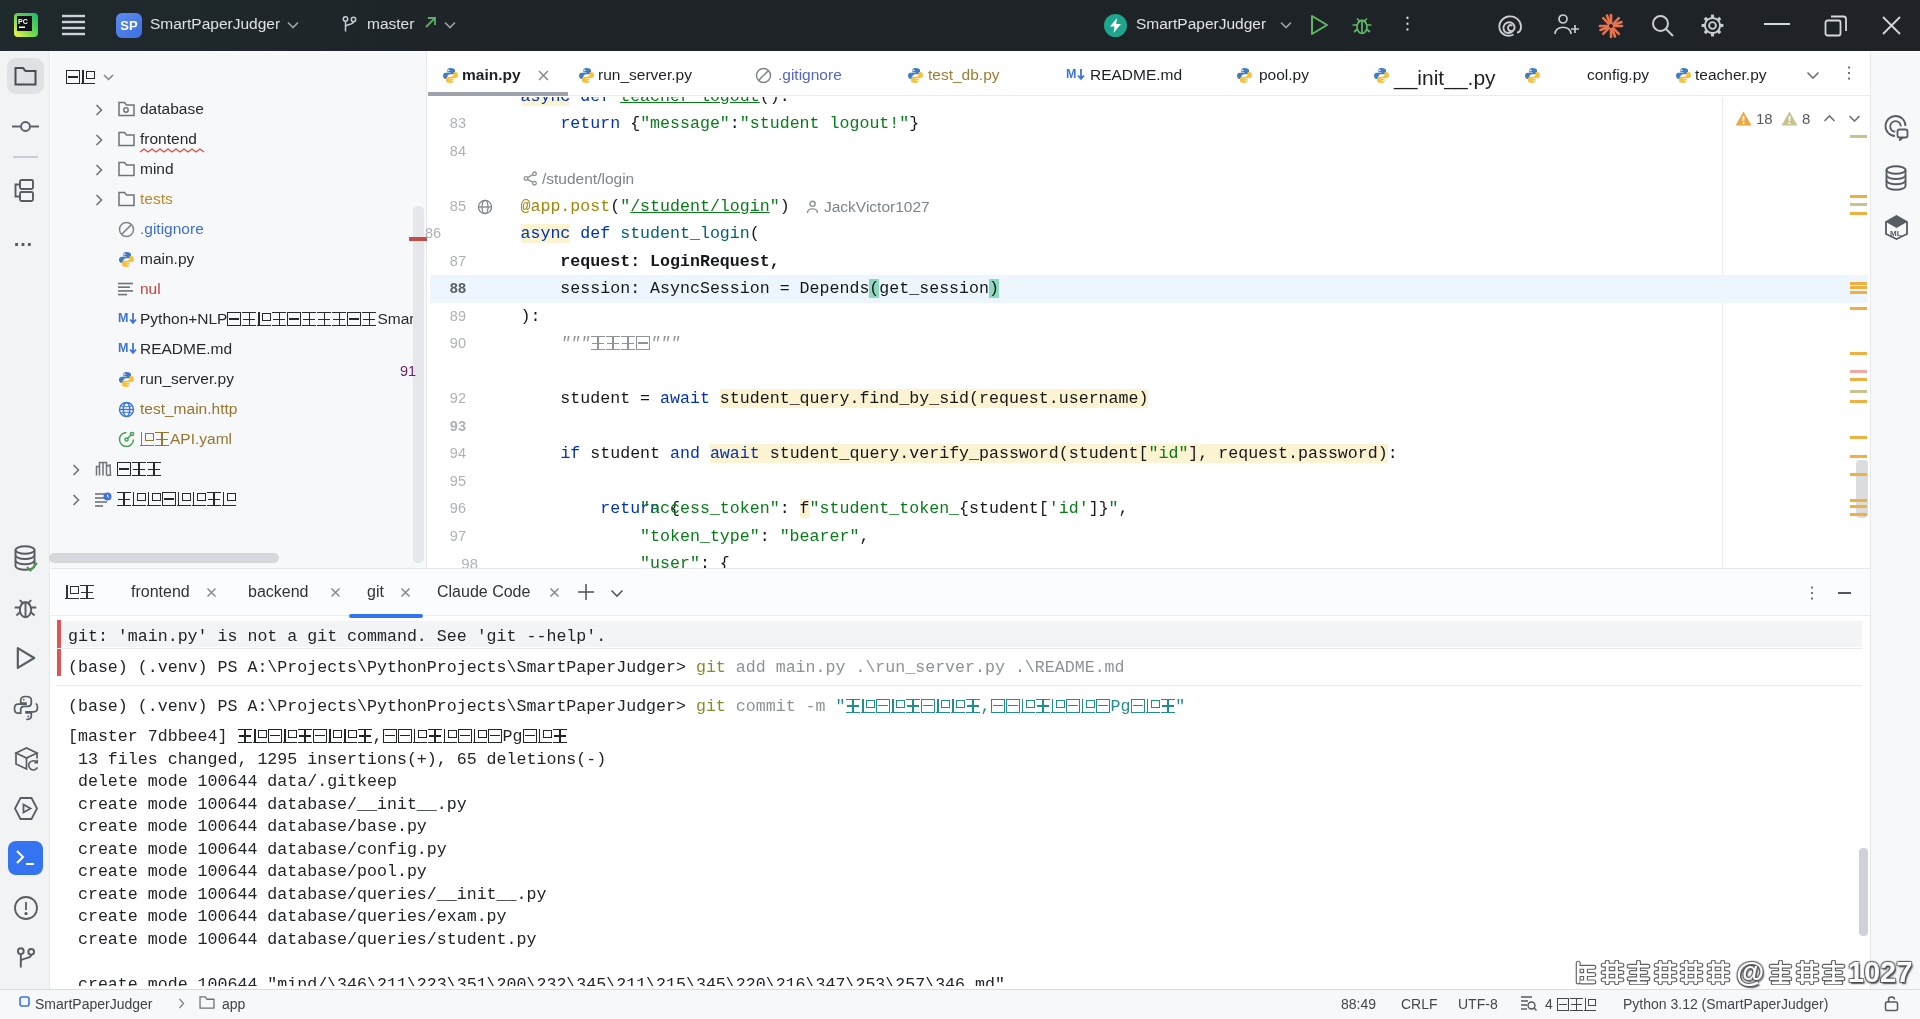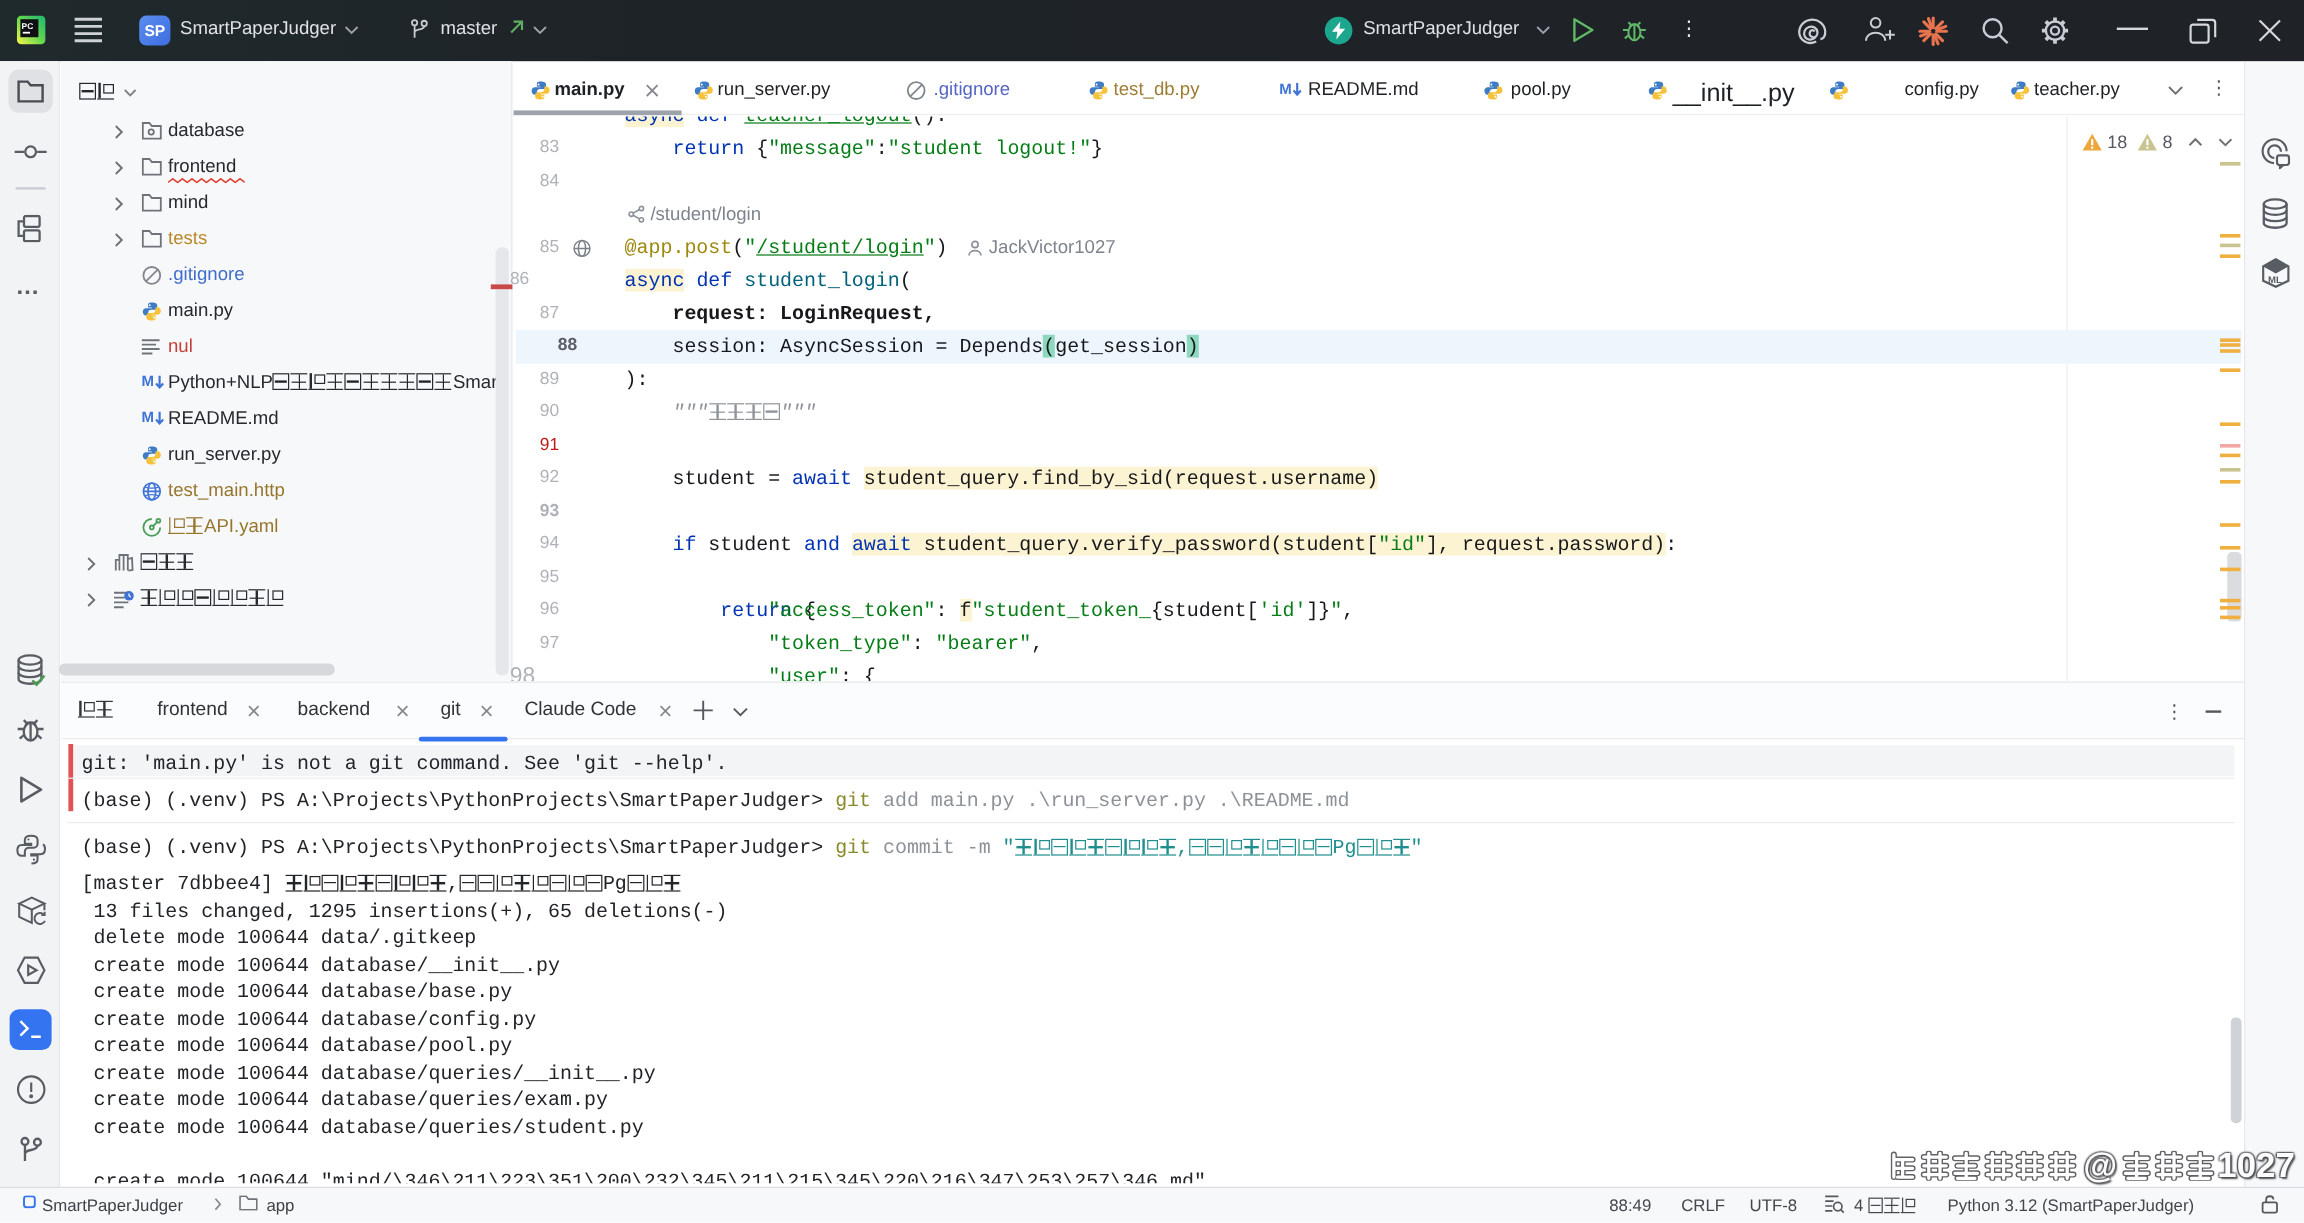--- a/index.html
+++ b/index.html
@@ -409,40 +409,40 @@
     <div class="abs mono" style="left:520.5px;top:192.75px;height:27.5px;line-height:27.5px;color:#16181c;"><span style="color:#9e880d;">@app.post</span>(<span style="color:#067d17;">"</span><span style="color:#067d17;text-decoration:underline;">/student/login</span><span style="color:#067d17;">"</span>)</div>
     <svg class="abs" style="left:806px;top:200px" width="13" height="14" viewBox="0 0 13 14" fill="none" stroke="#8a9098" stroke-width="1.4">
  <circle cx="6.5" cy="3.8" r="2.6"></circle>
       <path d="M1.5 13 C1.5 7.5 11.5 7.5 11.5 13"></path>
     </svg>
     <div class="abs" style="left:824px;top:198px;font-size:15.5px;color:#7e848d;">JackVictor1027</div>
     <div class="abs" style="left:400px;top:220.25px;width:66px;height:27.5px;line-height:27.5px;text-align:center;font-size:14.5px;color:#aeb2b8;font-weight:normal;font-family:'Liberation Sans';">86</div>
     <div class="abs mono" style="left:520.5px;top:220.25px;height:27.5px;line-height:27.5px;color:#16181c;"><span style="color:#0033b3;background:#fcf3d2;">async</span> <span style="color:#0033b3;">def</span> <span style="color:#00627a;">student_login</span>(</div>
     <div class="abs" style="left:400px;top:247.75px;width:66px;height:27.5px;line-height:27.5px;text-align:right;font-size:14.5px;color:#aeb2b8;font-weight:normal;font-family:'Liberation Sans';">87</div>
     <div class="abs mono" style="left:520.5px;top:247.75px;height:27.5px;line-height:27.5px;color:#16181c;font-weight:bold;">    request: LoginRequest,</div>
-    <div class="abs" style="left:415px;top:275.25px;width:66px;height:27.5px;line-height:27.5px;text-align:right;font-size:14.5px;color:#5c6065;font-weight:bold;font-family:'Liberation Sans';">88</div>
+    <div class="abs" style="left:400px;top:275.25px;width:66px;height:27.5px;line-height:27.5px;text-align:right;font-size:14.5px;color:#5c6065;font-weight:bold;font-family:'Liberation Sans';">88</div>
     <div class="abs mono" style="left:520.5px;top:275.25px;height:27.5px;line-height:27.5px;color:#16181c;">    session: AsyncSession = Depends<span style="background:#8ed8bd;">(</span>get_session<span style="background:#8ed8bd;">)</span></div>
     <div class="abs" style="left:400px;top:302.75px;width:66px;height:27.5px;line-height:27.5px;text-align:right;font-size:14.5px;color:#aeb2b8;font-weight:normal;font-family:'Liberation Sans';">89</div>
     <div class="abs mono" style="left:520.5px;top:302.75px;height:27.5px;line-height:27.5px;color:#16181c;">):</div>
     <div class="abs" style="left:400px;top:330.25px;width:66px;height:27.5px;line-height:27.5px;text-align:right;font-size:14.5px;color:#aeb2b8;font-weight:normal;font-family:'Liberation Sans';">90</div>
     <div class="abs mono" style="left:520.5px;top:330.25px;height:27.5px;line-height:27.5px;color:#16181c;">    <span style="color:#8f939a;font-style:italic;">"""<i class="z z2 zmono"></i><i class="z z2 zmono"></i><i class="z z2 zmono"></i><i class="z z1 zmono"></i>"""</span></div>
-    <div class="abs" style="left:400px;top:357.75px;width:66px;height:27.5px;line-height:27.5px;text-align:right;font-size:14.5px;color:#b91c1c;font-weight:normal;font-family:'Liberation Sans';">91</div>
+    <div class="abs" style="left:400px;top:357.75px;width:66px;height:27.5px;line-height:27.5px;text-align:left;font-size:14.5px;color:#701a75;font-weight:normal;font-family:'Liberation Sans';">91</div>
     <div class="abs" style="left:400px;top:385.25px;width:66px;height:27.5px;line-height:27.5px;text-align:right;font-size:14.5px;color:#aeb2b8;font-weight:normal;font-family:'Liberation Sans';">92</div>
     <div class="abs mono" style="left:520.5px;top:385.25px;height:27.5px;line-height:27.5px;color:#16181c;">    student = <span style="color:#0033b3;">await</span> <span style="background:#fcf3d2;">student_query.find_by_sid(request.username)</span></div>
     <div class="abs" style="left:400px;top:412.75px;width:66px;height:27.5px;line-height:27.5px;text-align:right;font-size:14.5px;color:#aeb2b8;font-weight:bold;font-family:'Liberation Sans';">93</div>
     <div class="abs" style="left:400px;top:440.25px;width:66px;height:27.5px;line-height:27.5px;text-align:right;font-size:14.5px;color:#aeb2b8;font-weight:normal;font-family:'Liberation Sans';">94</div>
     <div class="abs mono" style="left:520.5px;top:440.25px;height:27.5px;line-height:27.5px;color:#16181c;">    <span style="color:#0033b3;">if</span> student <span style="color:#0033b3;">and</span> <span style="color:#0033b3;background:#fcf3d2;">await</span><span style="background:#fcf3d2;"> student_query.verify_password(student[</span><span style="color:#067d17;background:#fcf3d2;">"id"</span><span style="background:#fcf3d2;">], request.password)</span>:</div>
     <div class="abs" style="left:400px;top:467.75px;width:66px;height:27.5px;line-height:27.5px;text-align:right;font-size:14.5px;color:#aeb2b8;font-weight:normal;font-family:'Liberation Sans';">95</div>
     <div class="abs mono" style="left:520.5px;top:495px;height:27.5px;line-height:27.5px;color:#16181c;">        <span style="color:#0033b3;">return</span> {</div>
     <div class="abs" style="left:400px;top:495.25px;width:66px;height:27.5px;line-height:27.5px;text-align:right;font-size:14.5px;color:#aeb2b8;font-weight:normal;font-family:'Liberation Sans';">96</div>
     <div class="abs mono" style="left:520.5px;top:495.25px;height:27.5px;line-height:27.5px;color:#16181c;">            <span style="color:#067d17;">"access_token"</span>: <span style="color:#16181c;background:#fcf3d2;">f</span><span style="color:#067d17;">"student_token_</span>{student[<span style="color:#067d17;">'id'</span>]}<span style="color:#067d17;">"</span>,</div>
     <div class="abs" style="left:400px;top:522.75px;width:66px;height:27.5px;line-height:27.5px;text-align:right;font-size:14.5px;color:#aeb2b8;font-weight:normal;font-family:'Liberation Sans';">97</div>
     <div class="abs mono" style="left:520.5px;top:522.75px;height:27.5px;line-height:27.5px;color:#16181c;">            <span style="color:#067d17;">"token_type"</span>: <span style="color:#067d17;">"bearer"</span>,</div>
     <div class="abs mono" style="left:520.5px;top:550.25px;height:27.5px;line-height:27.5px;color:#16181c;clip-path:inset(0 0 9.75px 0);">            <span style="color:#067d17;">"user"</span>: {</div>
-    <div class="abs" style="left:380px;top:550.25px;width:66px;height:27.5px;line-height:27.5px;text-align:right;font-size:19px;color:#aeb2b8;font-family:'Liberation Sans';clip-path:inset(0 0 9.75px 0);">98</div>
+    <div class="abs" style="left:412px;top:550.25px;width:66px;height:27.5px;line-height:27.5px;text-align:right;font-size:15px;color:#aeb2b8;font-family:'Liberation Sans';clip-path:inset(0 0 9.75px 0);">98</div>
 <svg class="abs" style="left:1735px;top:111px" width="17" height="15" viewBox="0 0 17 15">
       <path d="M8.5 0.5 L16.5 14.5 H0.5 Z" fill="#eda73c"></path>
       <rect x="7.6" y="5" width="1.8" height="5" fill="#fff"></rect>
       <rect x="7.6" y="11.2" width="1.8" height="1.8" fill="#fff"></rect>
     </svg>
 <div class="abs" style="left:1756px;top:110px;font-size:15px;color:#55585e;">18</div>
 <svg class="abs" style="left:1781px;top:111px" width="17" height="15" viewBox="0 0 17 15">
       <path d="M8.5 0.5 L16.5 14.5 H0.5 Z" fill="#c9c390"></path>
       <rect x="7.6" y="5" width="1.8" height="5" fill="#fff"></rect>
       <rect x="7.6" y="11.2" width="1.8" height="1.8" fill="#fff"></rect>

